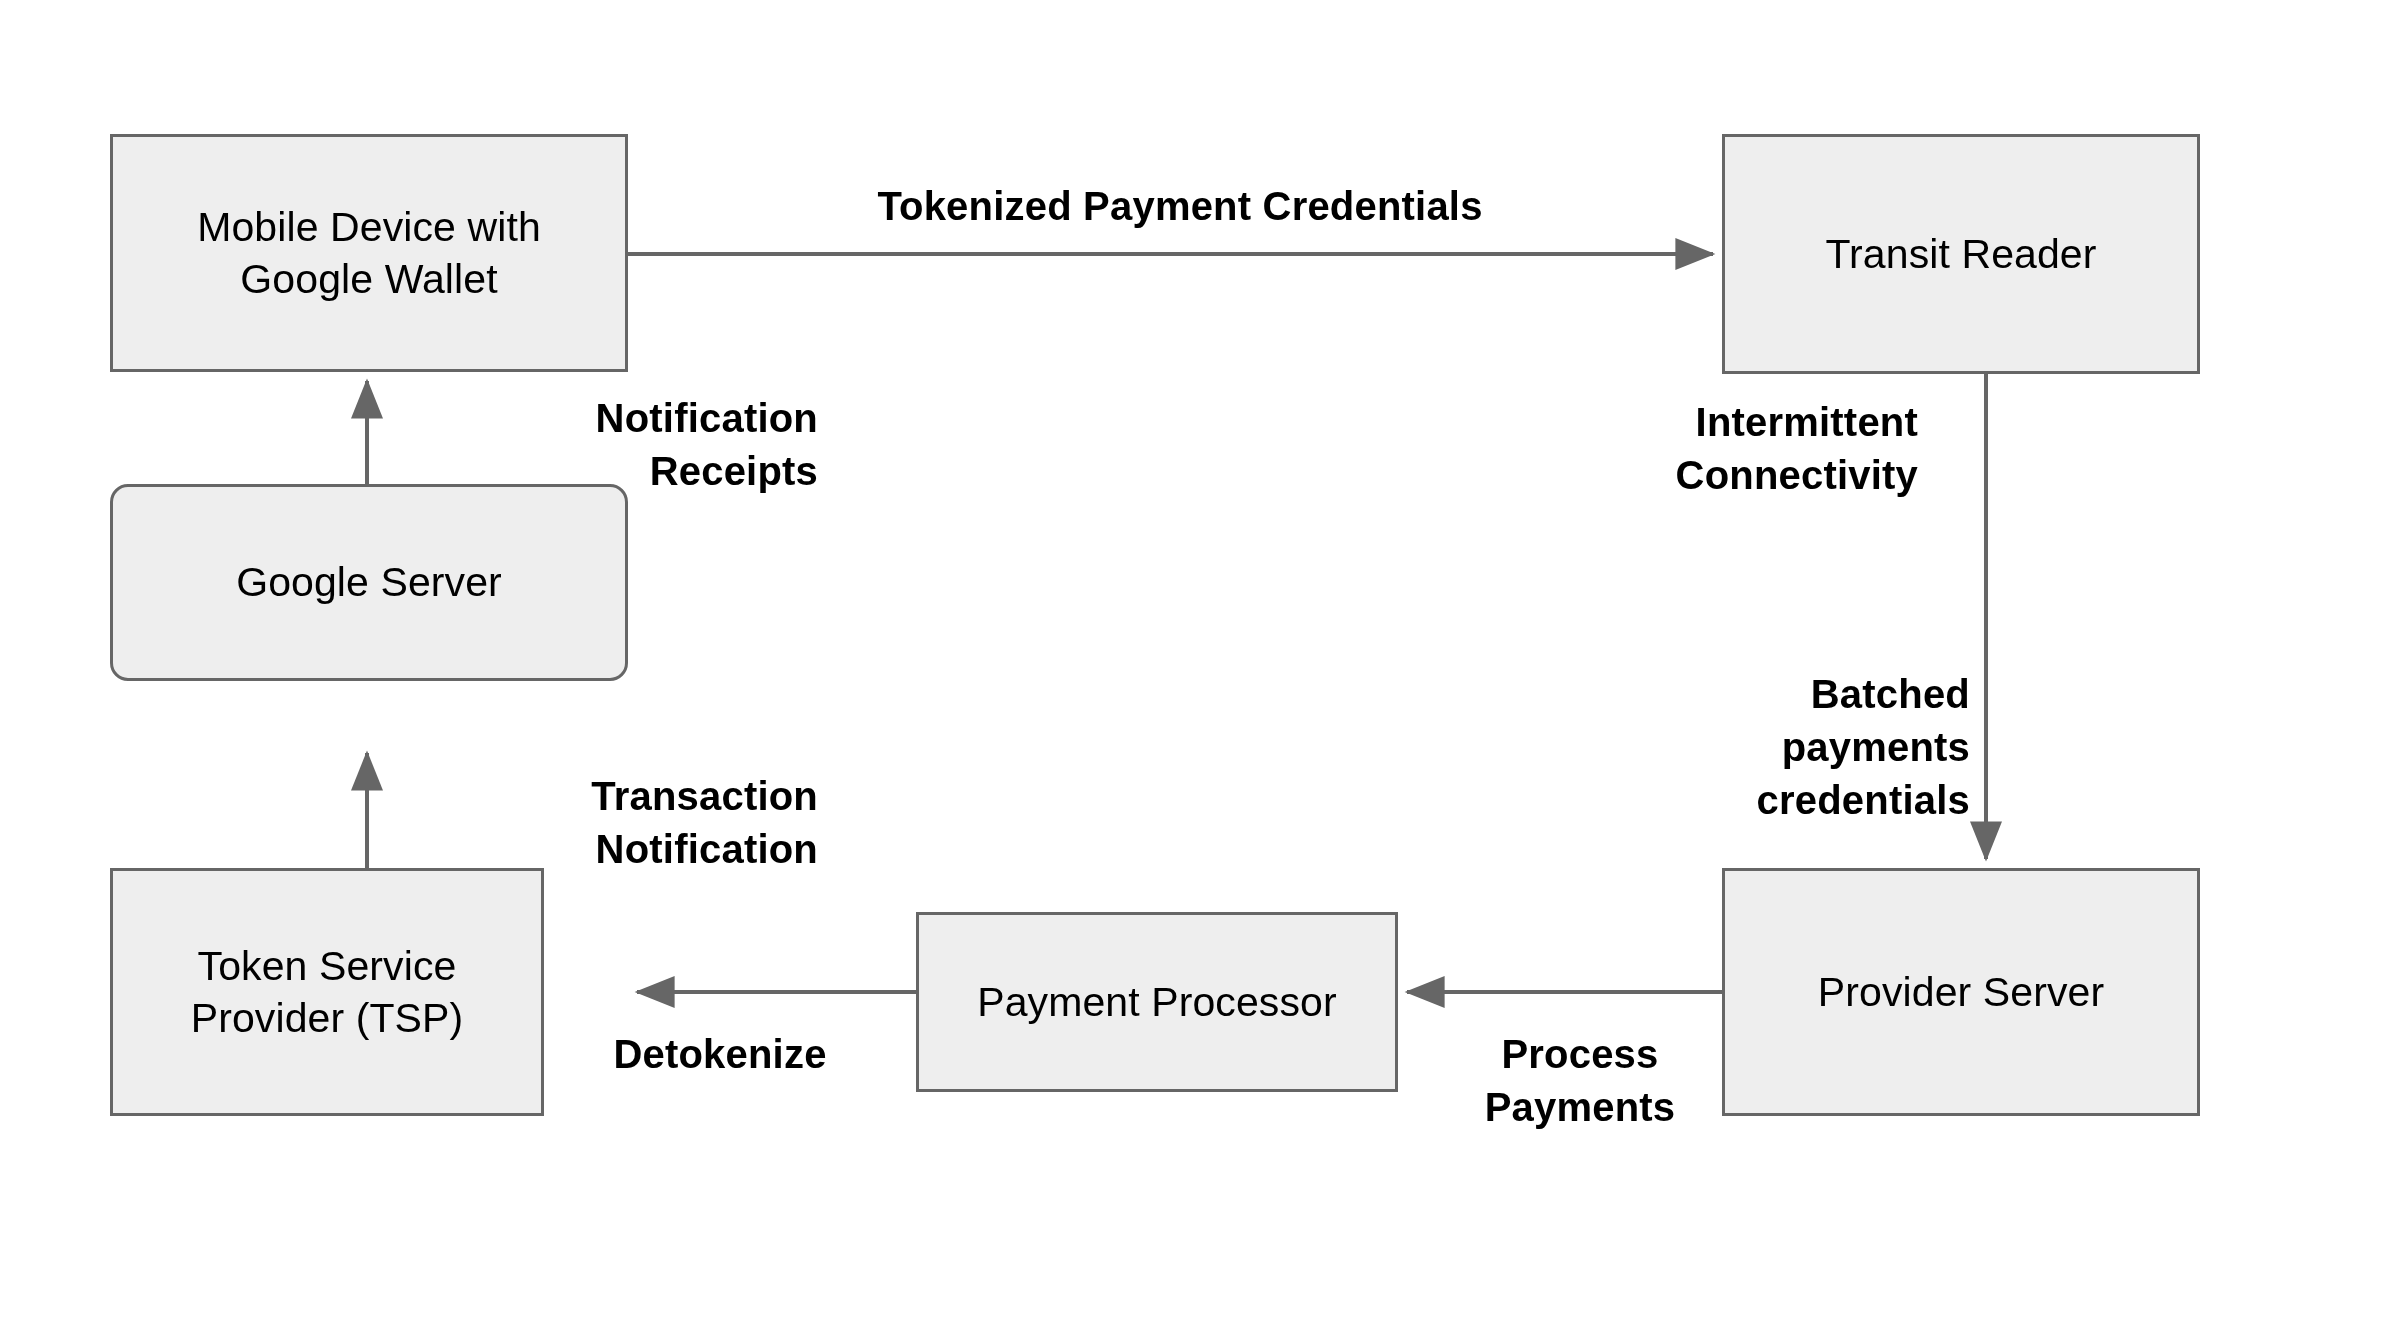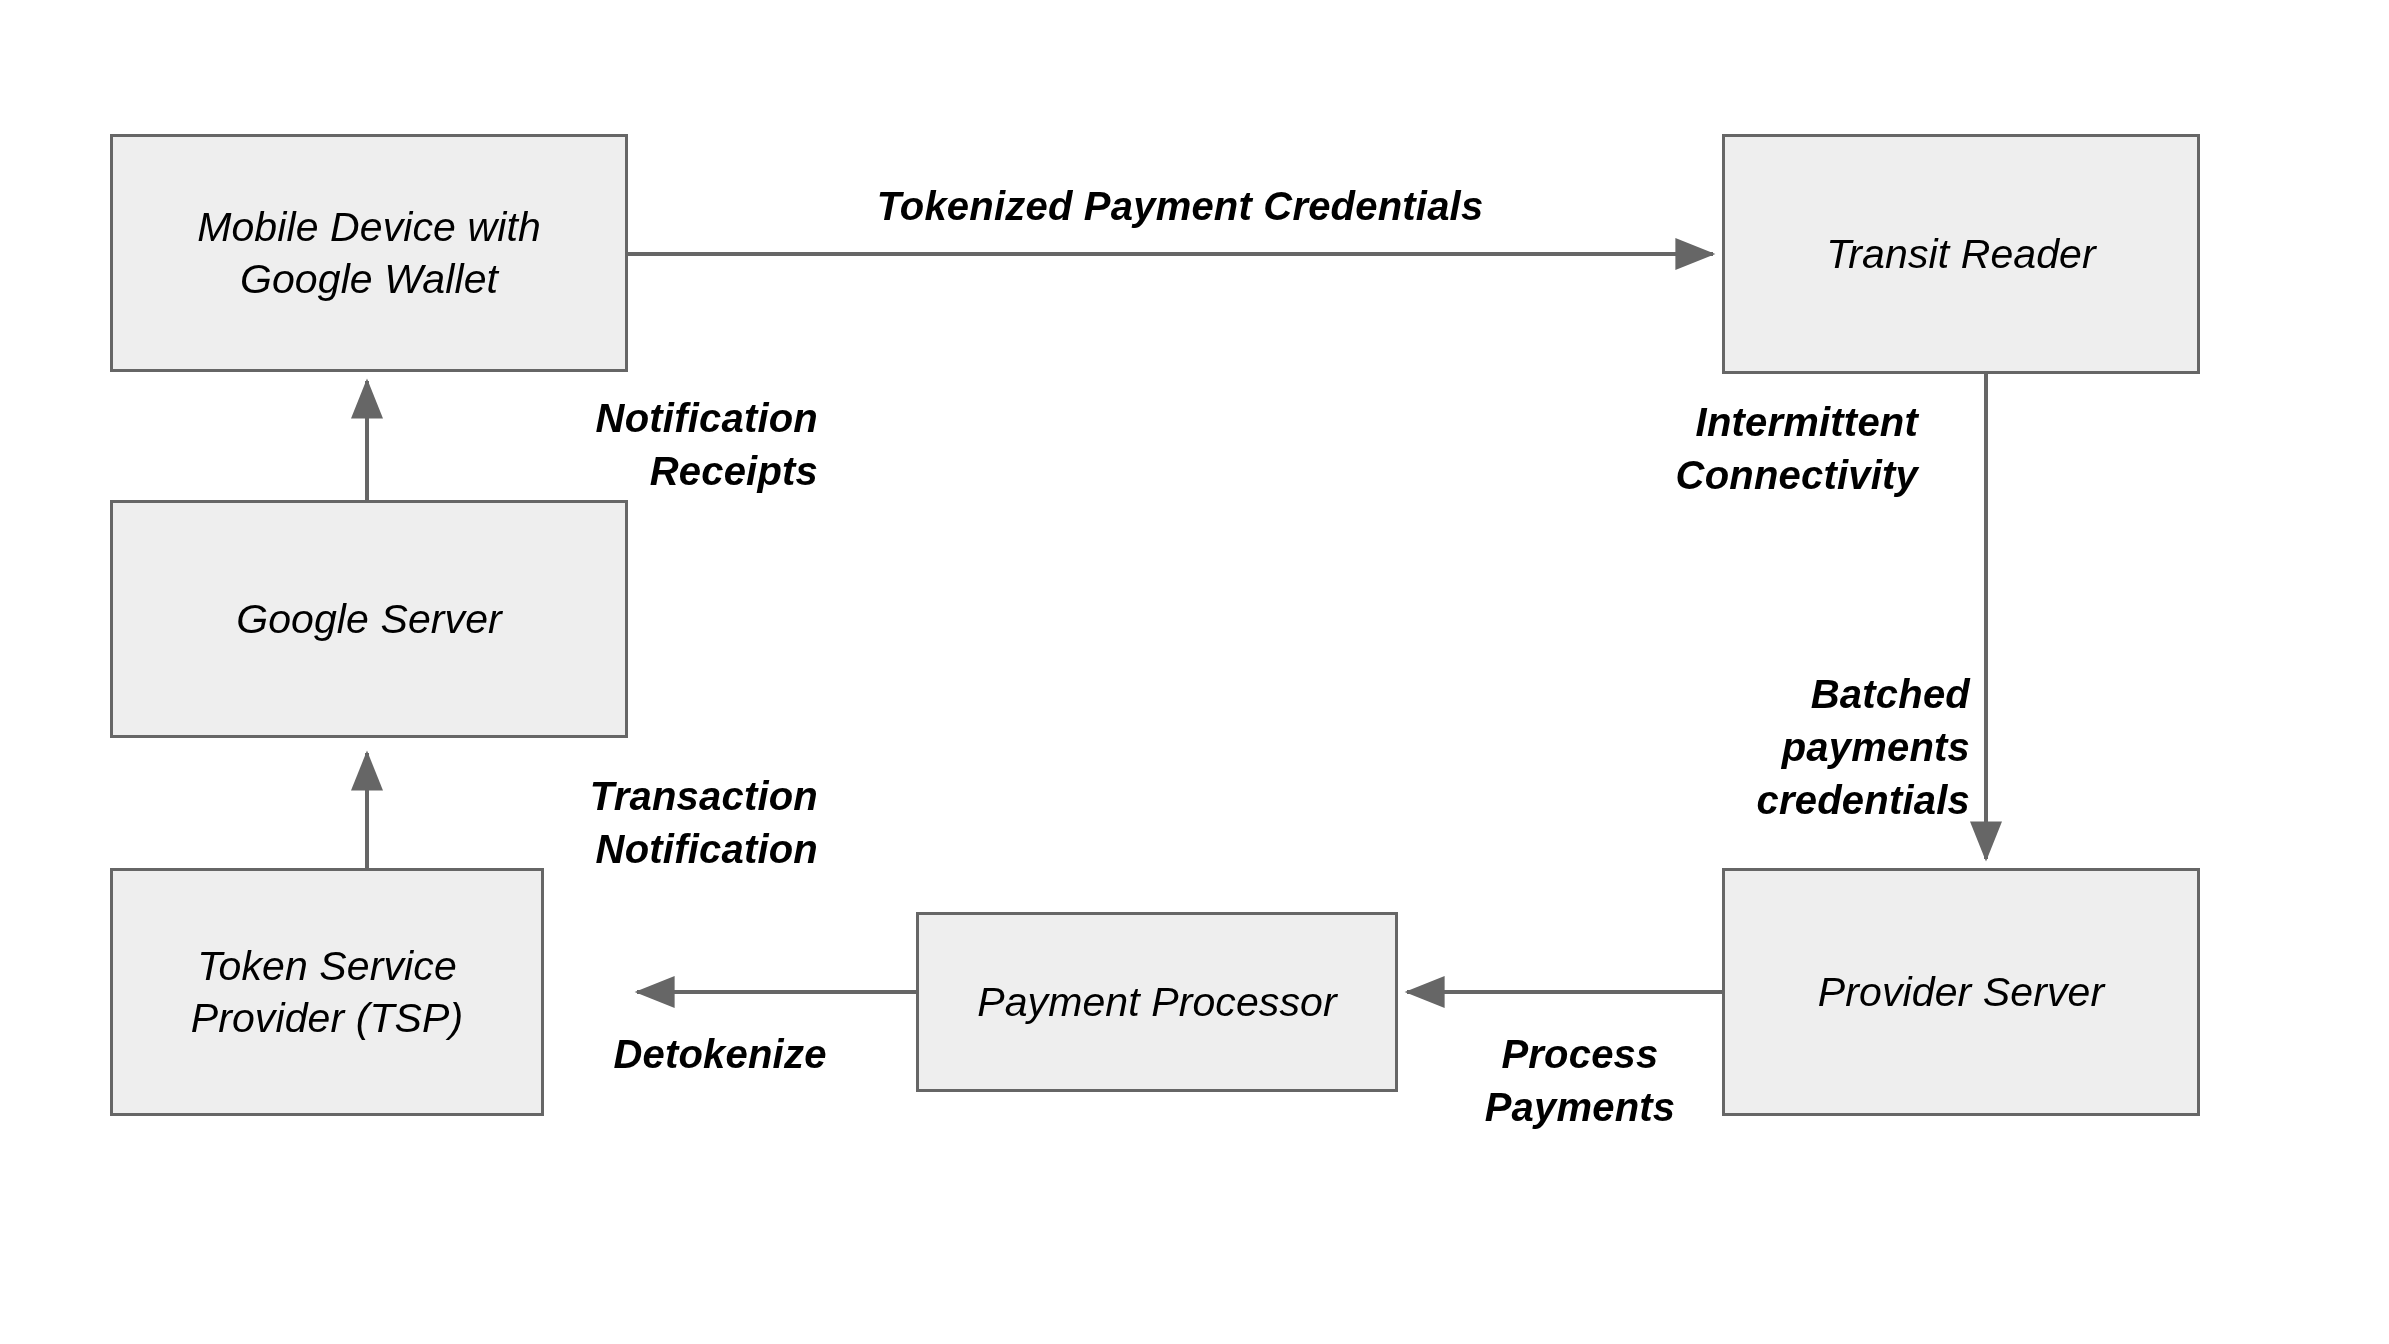--- a/index.html
+++ b/index.html
@@ -7,21 +7,20 @@
     padding: 0;
     background: #ffffff;
   }
   #canvas {
     position: relative;
     width: 2389px;
     height: 1344px;
     background: #ffffff;
     overflow: hidden;
     font-family: "Liberation Sans", sans-serif;
-    font-style: italic;
   }
   #edge-layer {
     position: absolute;
     left: 0;
     top: 0;
     width: 2389px;
     height: 1344px;
     pointer-events: none;
   }
   .node {
@@ -93,21 +92,21 @@
 
   <div class="node" style="left:110px; top:134px; width:518px; height:238px;">
     <span class="node-label">Mobile Device with
 Google Wallet</span>
   </div>
 
   <div class="node" style="left:1722px; top:134px; width:478px; height:240px;">
     <span class="node-label">Transit Reader</span>
   </div>
 
-  <div class="node" style="left:110px; top:500px; width:518px; height:238px;">
+  <div class="node" style="left:110px; top:484px; width:518px; height:197px;border-radius:18px;">
     <span class="node-label">Google Server</span>
   </div>
 
   <div class="node" style="left:110px; top:868px; width:434px; height:248px;">
     <span class="node-label">Token Service
 Provider (TSP)</span>
   </div>
 
   <div class="node" style="left:916px; top:912px; width:482px; height:180px;">
     <span class="node-label">Payment Processor</span>

